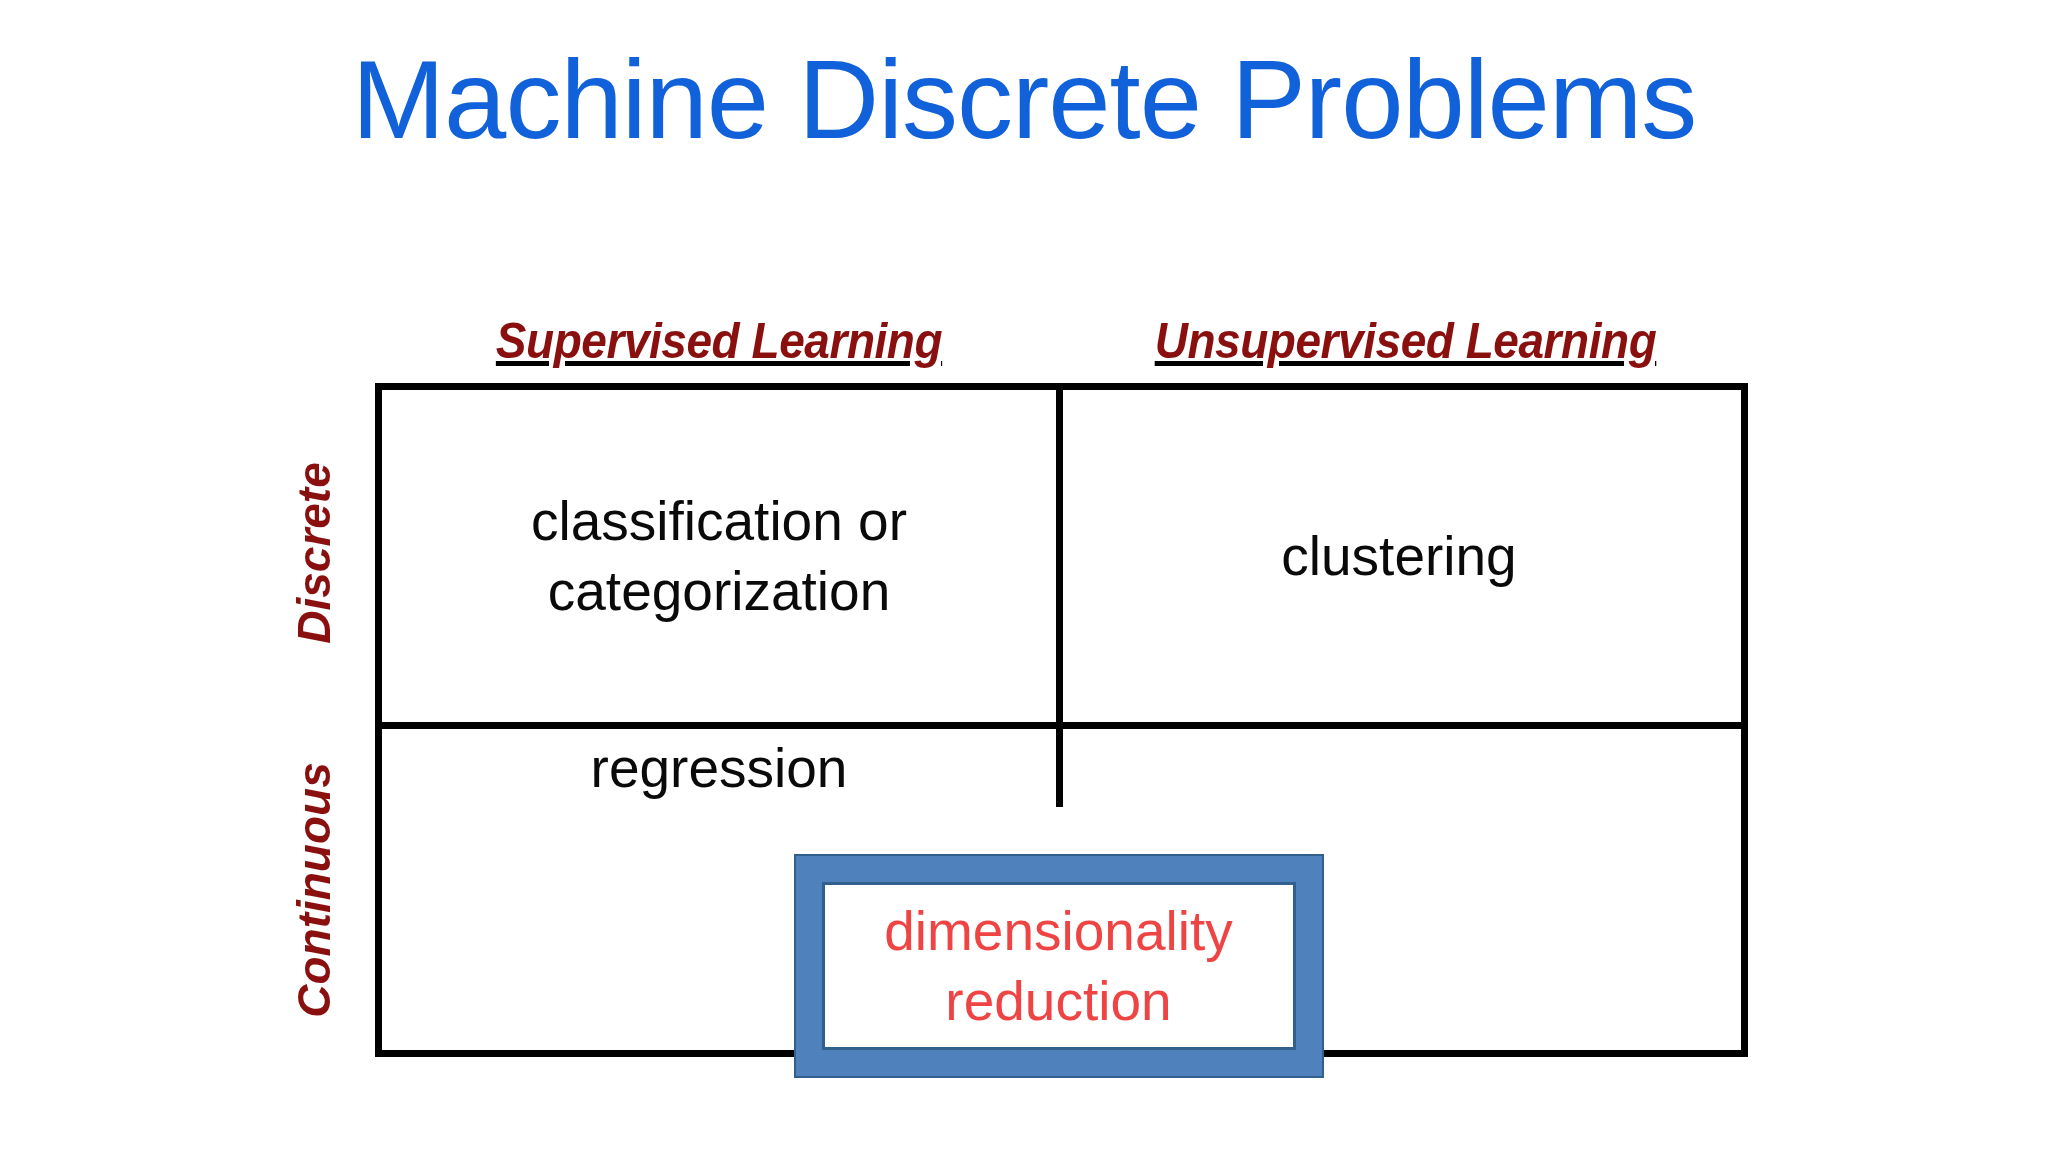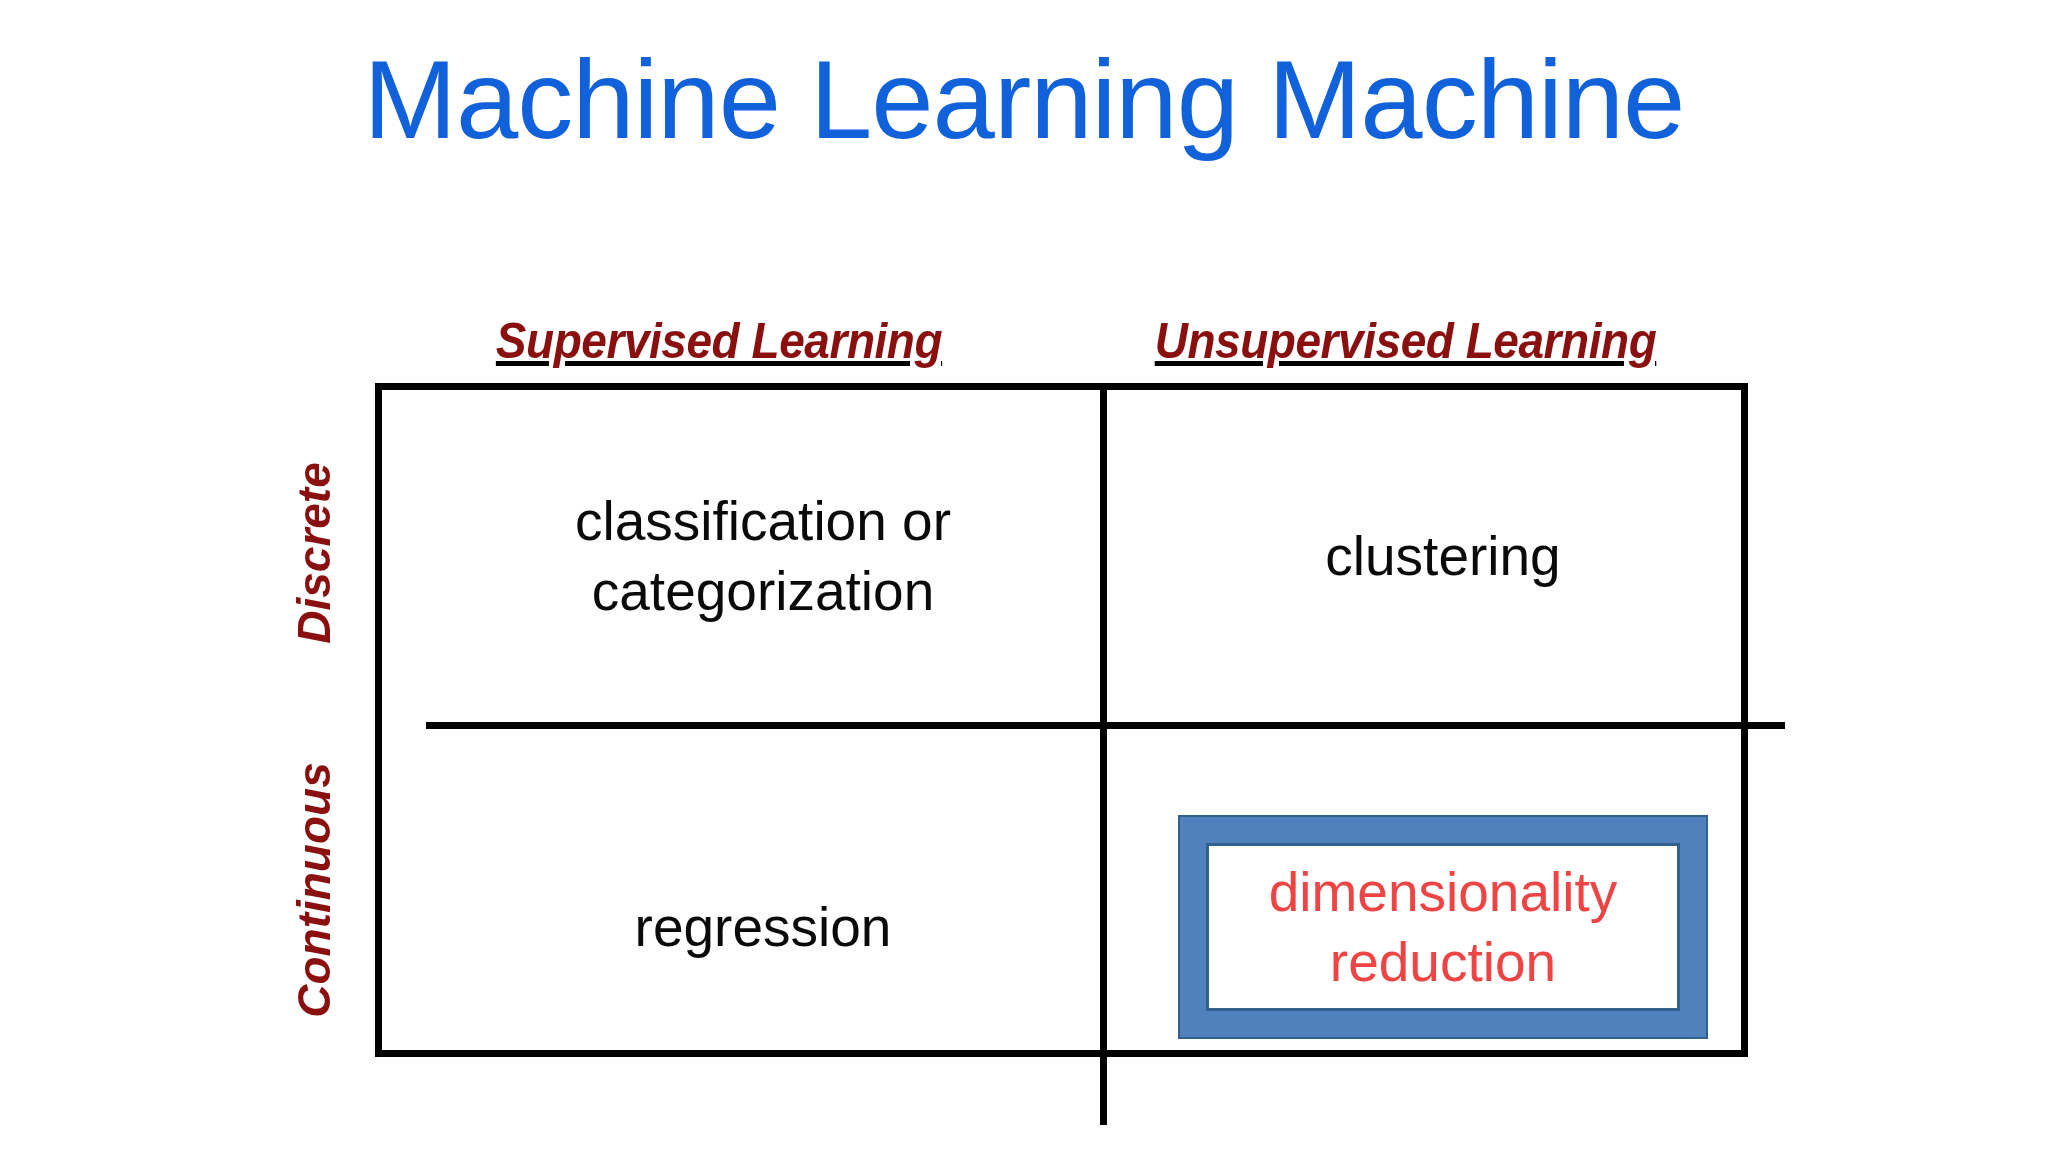--- a/index.html
+++ b/index.html
@@ -103,24 +103,23 @@
     width: 1373px;
     height: 674px;
     border: 7px solid #000000;
     box-sizing: border-box;
     background: #ffffff;
   }
   .matrix-row {
     display: flex;
     width: 100%;
     box-sizing: border-box;
-    margin-left: 44px;
   }
   .matrix-row.top    { height: 339px; border-bottom: 7px solid #000000; box-sizing: border-box; }
-  .matrix-row.bottom { height: 396px; }
+  .matrix-row.bottom { height: 396px; flex-direction: column; }
 
   .cell {
     box-sizing: border-box;
     display: flex;
     align-items: center;
     justify-content: center;
     text-align: center;
     font-family: "Liberation Sans", sans-serif;
     font-size: 55px;
     font-weight: 400;
@@ -163,21 +162,21 @@
     font-size: 55px;
     line-height: 1.28;
     color: #ef4444;
   }
 </style>
 </head>
 <body>
 
 <div class="slide">
 
-  <div class="slide-title">Machine Learning Machine</div>
+  <div class="slide-title">Machine Discrete Problems</div>
 
   <div class="col-headers">
     <div class="col-header left">Supervised Learning</div>
     <div class="col-header right">Unsupervised Learning</div>
   </div>
 
   <div class="row-label discrete">Discrete</div>
 
   <div class="row-label continuous">Continuous</div>
 

